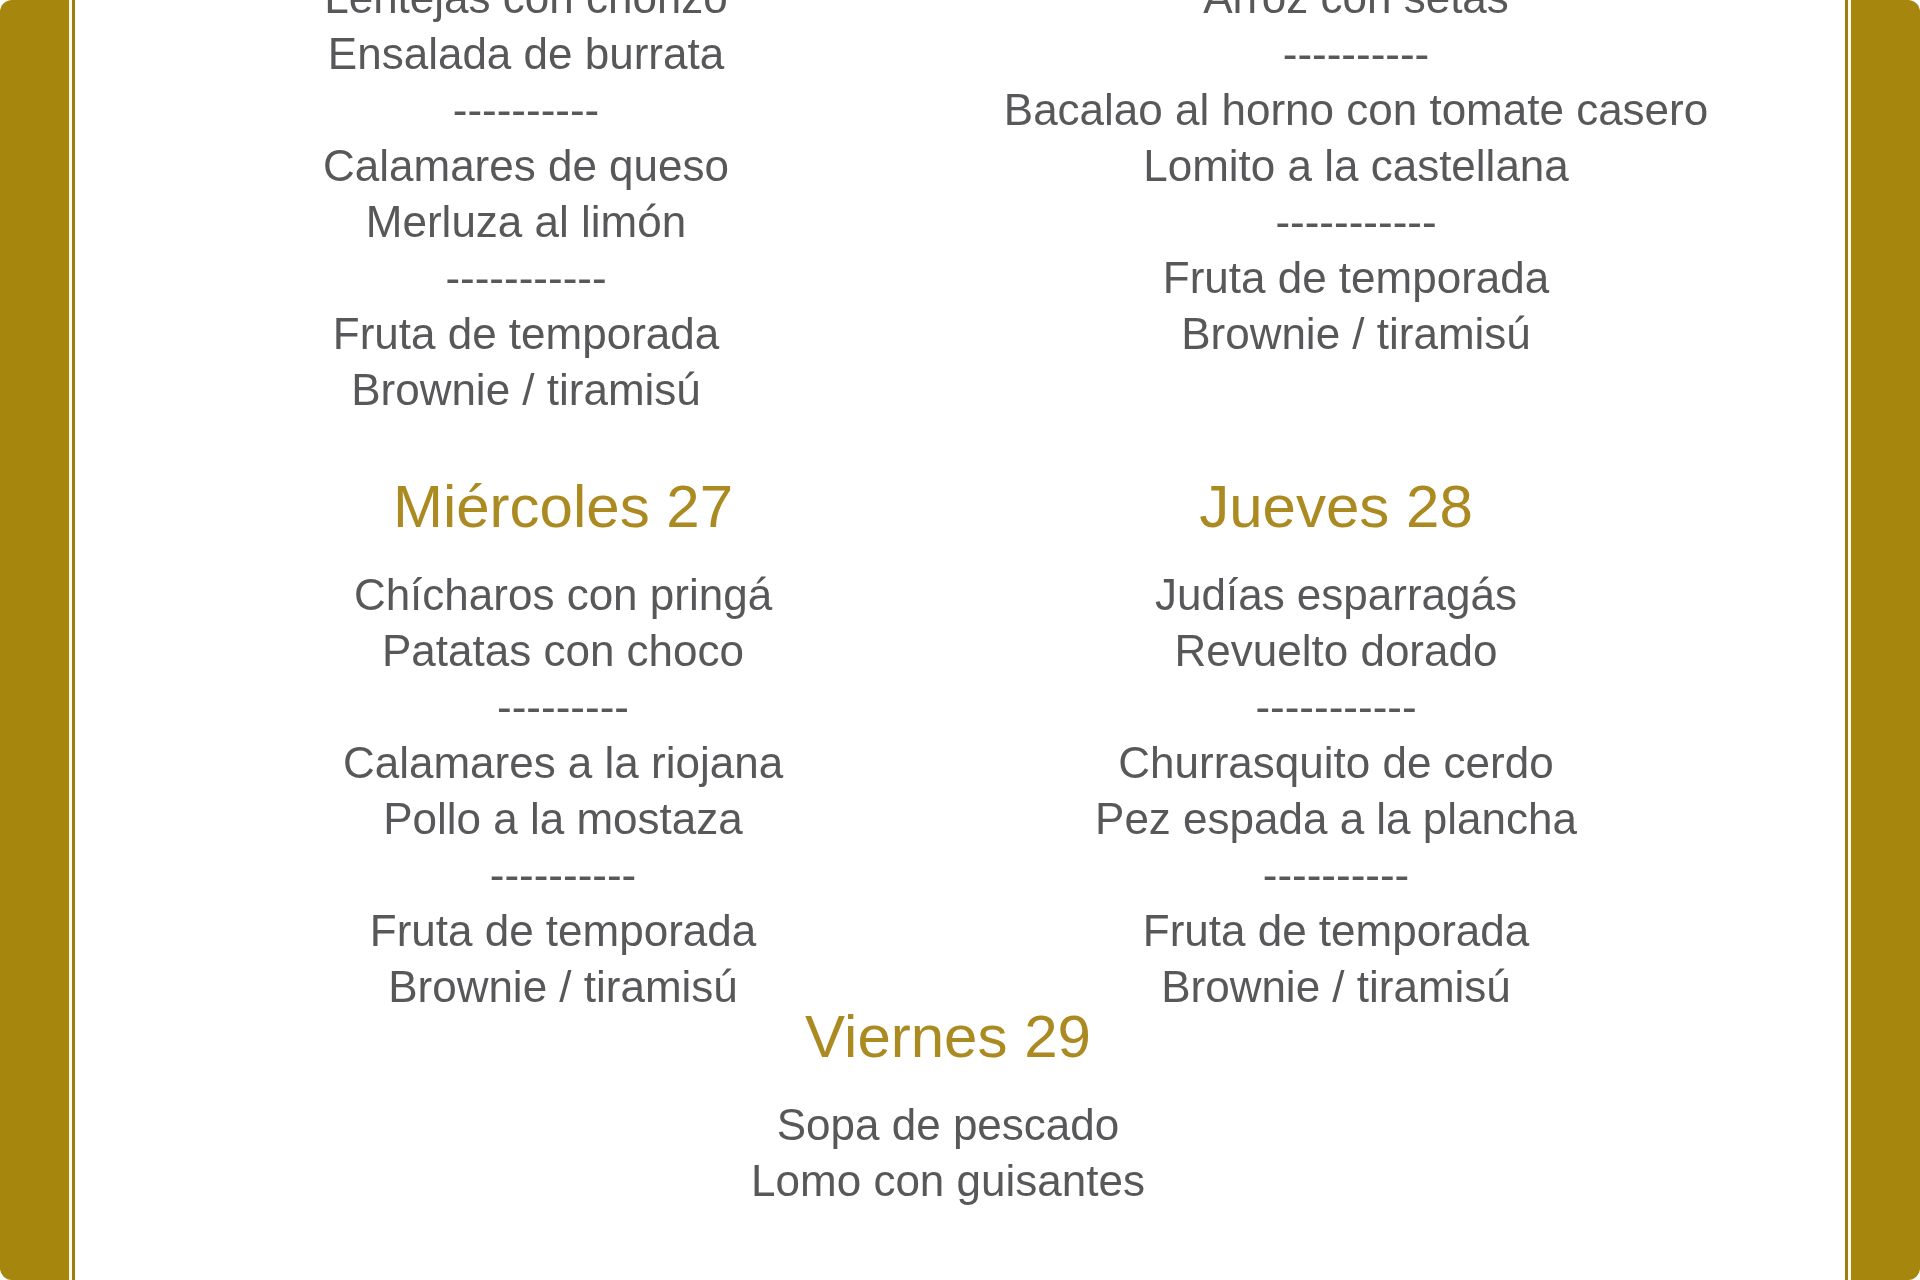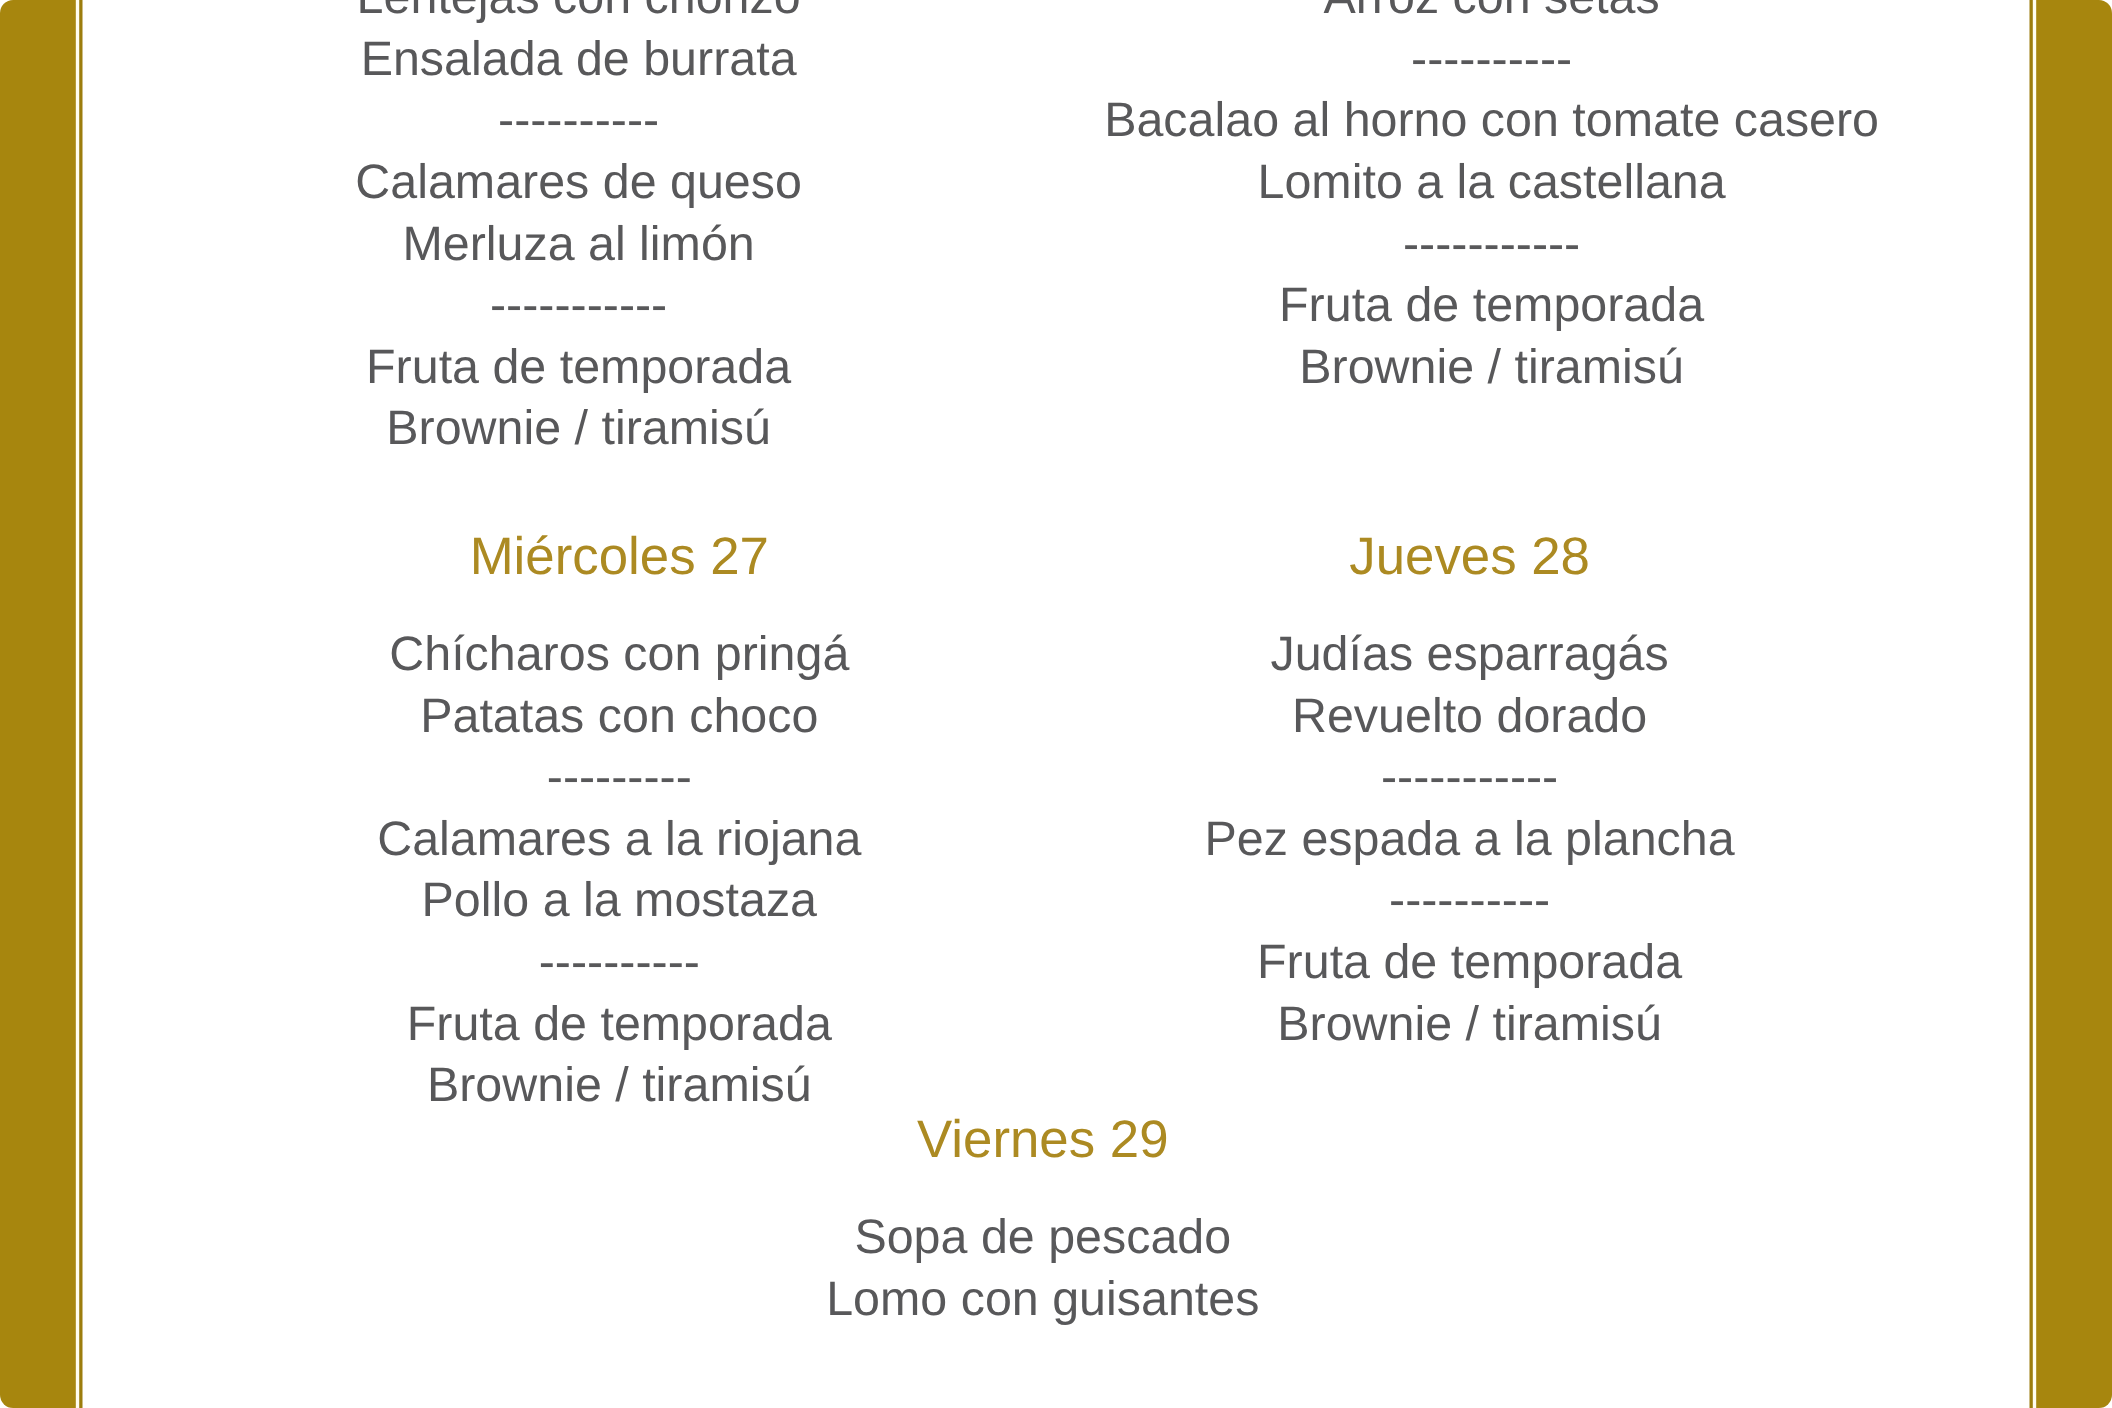--- a/index.html
+++ b/index.html
@@ -34,21 +34,21 @@
 
   .day-section {
     position: absolute;
     width: 900px;
     text-align: center;
     font-size: 44px;
     font-weight: 400;
   }
   .day-header {
     margin: 0 0 23px 0;
-    font-size: 48px;
+    font-size: 60px;
     line-height: 74px;
     font-weight: 400;
     color: var(--day-header);
     white-space: nowrap;
   }
   .line {
     line-height: 56px;
     white-space: nowrap;
     color: var(--body-text);
   }
@@ -102,20 +102,21 @@
     <div class="line">----------</div>
     <div class="line">Fruta de temporada</div>
     <div class="line">Brownie / tiramisú</div>
   </section>
 
   <section class="day-section" id="day-jueves">
     <h2 class="day-header">Jueves 28</h2>
     <div class="line">Judías esparragás</div>
     <div class="line">Revuelto dorado</div>
     <div class="line">-----------</div>
+    <div class="line">Churrasquito de cerdo</div>
     <div class="line">Pez espada a la plancha</div>
     <div class="line">----------</div>
     <div class="line">Fruta de temporada</div>
     <div class="line">Brownie / tiramisú</div>
   </section>
 
   <section class="day-section" id="day-viernes">
     <h2 class="day-header">Viernes 29</h2>
     <div class="line">Sopa de pescado</div>
     <div class="line">Lomo con guisantes</div>

